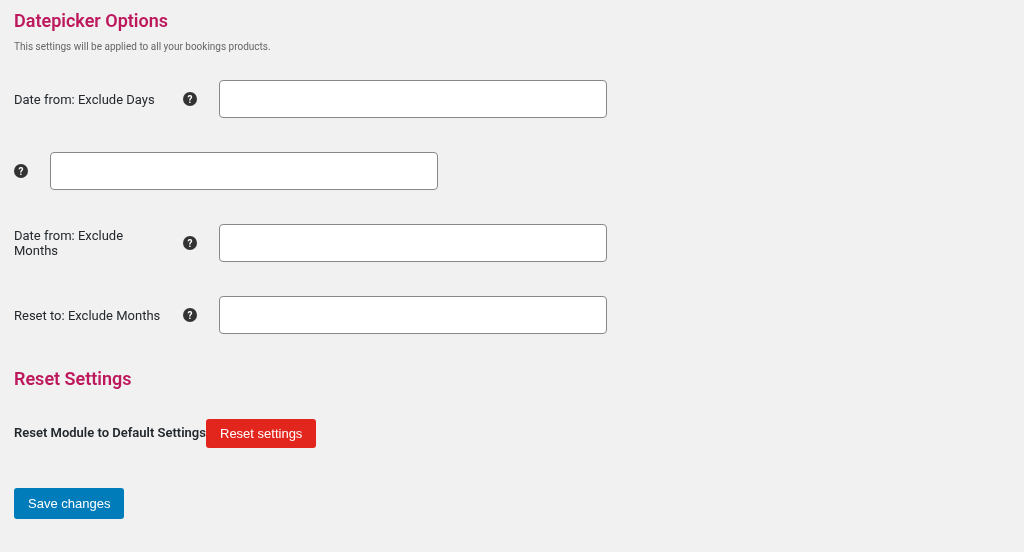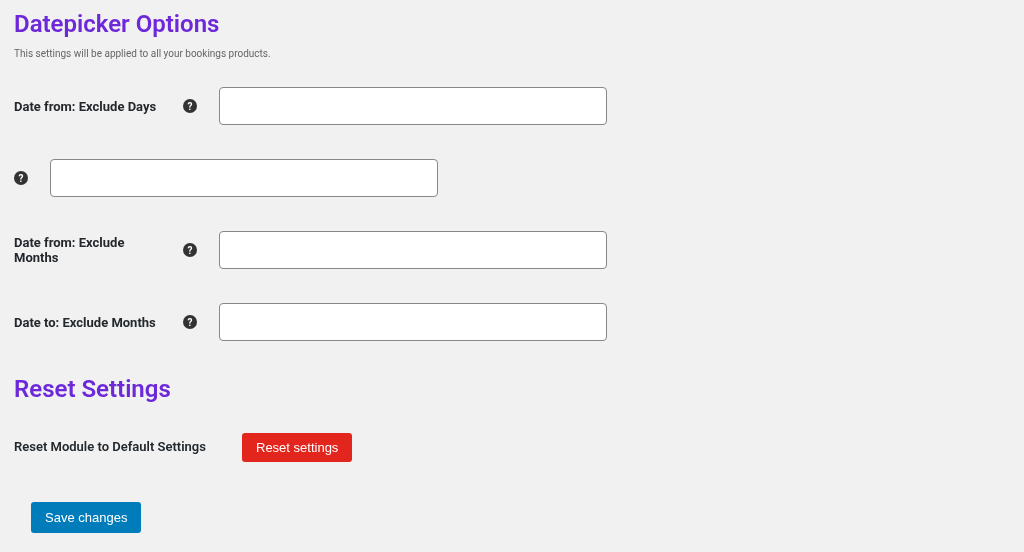--- a/index.html
+++ b/index.html
@@ -5,38 +5,38 @@
     * { box-sizing: border-box; margin: 0; padding: 0; }
     body {
       font-family: -apple-system, BlinkMacSystemFont, "Segoe UI", Roboto, sans-serif;
       background: #f1f1f1;
       color: #23282d;
       font-size: 13px;
       padding: 10px 14px;
       width: 1024px;
     }
     h2 {
-      font-size: 24px;
+      font-size: 18px;
       font-weight: 600;
-      color: #6d28d9;
+      color: #be185d;
       margin-bottom: 10px;
     }
     .description {
       color: #666;
       font-size: 10px;
       margin-bottom: 28px;
     }
     .form-row {
       display: flex;
       align-items: center;
       margin-bottom: 34px;
     }
     .label-col {
       width: 169px;
-      font-weight: 700;
+      font-weight: 400;
       font-size: 13px;
       color: #23282d;
       padding-right: 20px;
     }
     .help-col {
       width: 36px;
       display: flex;
       align-items: center;
     }
     .help-icon {
@@ -79,29 +79,28 @@
       background: #007cba;
       padding: 8px 14px;
     }
     .reset-row {
       display: flex;
       align-items: center;
       margin-top: 30px;
       margin-bottom: 40px;
     }
     .reset-label {
-      width: 228px;
+      width: 192px;
       font-weight: 600;
       font-size: 13px;
       color: #23282d;
       line-height: 1.4;
     }
     .save-row {
       margin-top: 18px;
-      margin-left: 17px;
     }
   </style>
 </head>
 <body>
 
 <h2>Datepicker Options</h2>
 <p class="description">This settings will be applied to all your bookings products.</p>
 
 <div class="form-row">
   <div class="label-col">Date from: Exclude Days</div>
@@ -126,21 +125,21 @@
   <div class="label-col">Date from: Exclude Months</div>
   <div class="help-col">
     <span class="help-icon">?</span>
   </div>
   <div class="input-col">
     <input type="text" value="" style="">
   </div>
 </div>
 
 <div class="form-row">
-  <div class="label-col">Date to: Exclude Months</div>
+  <div class="label-col">Reset to: Exclude Months</div>
   <div class="help-col">
     <span class="help-icon">?</span>
   </div>
   <div class="input-col">
     <input type="text" value="" style="">
   </div>
 </div>
 
 <h2 class="section-gap">Reset Settings</h2>
 

